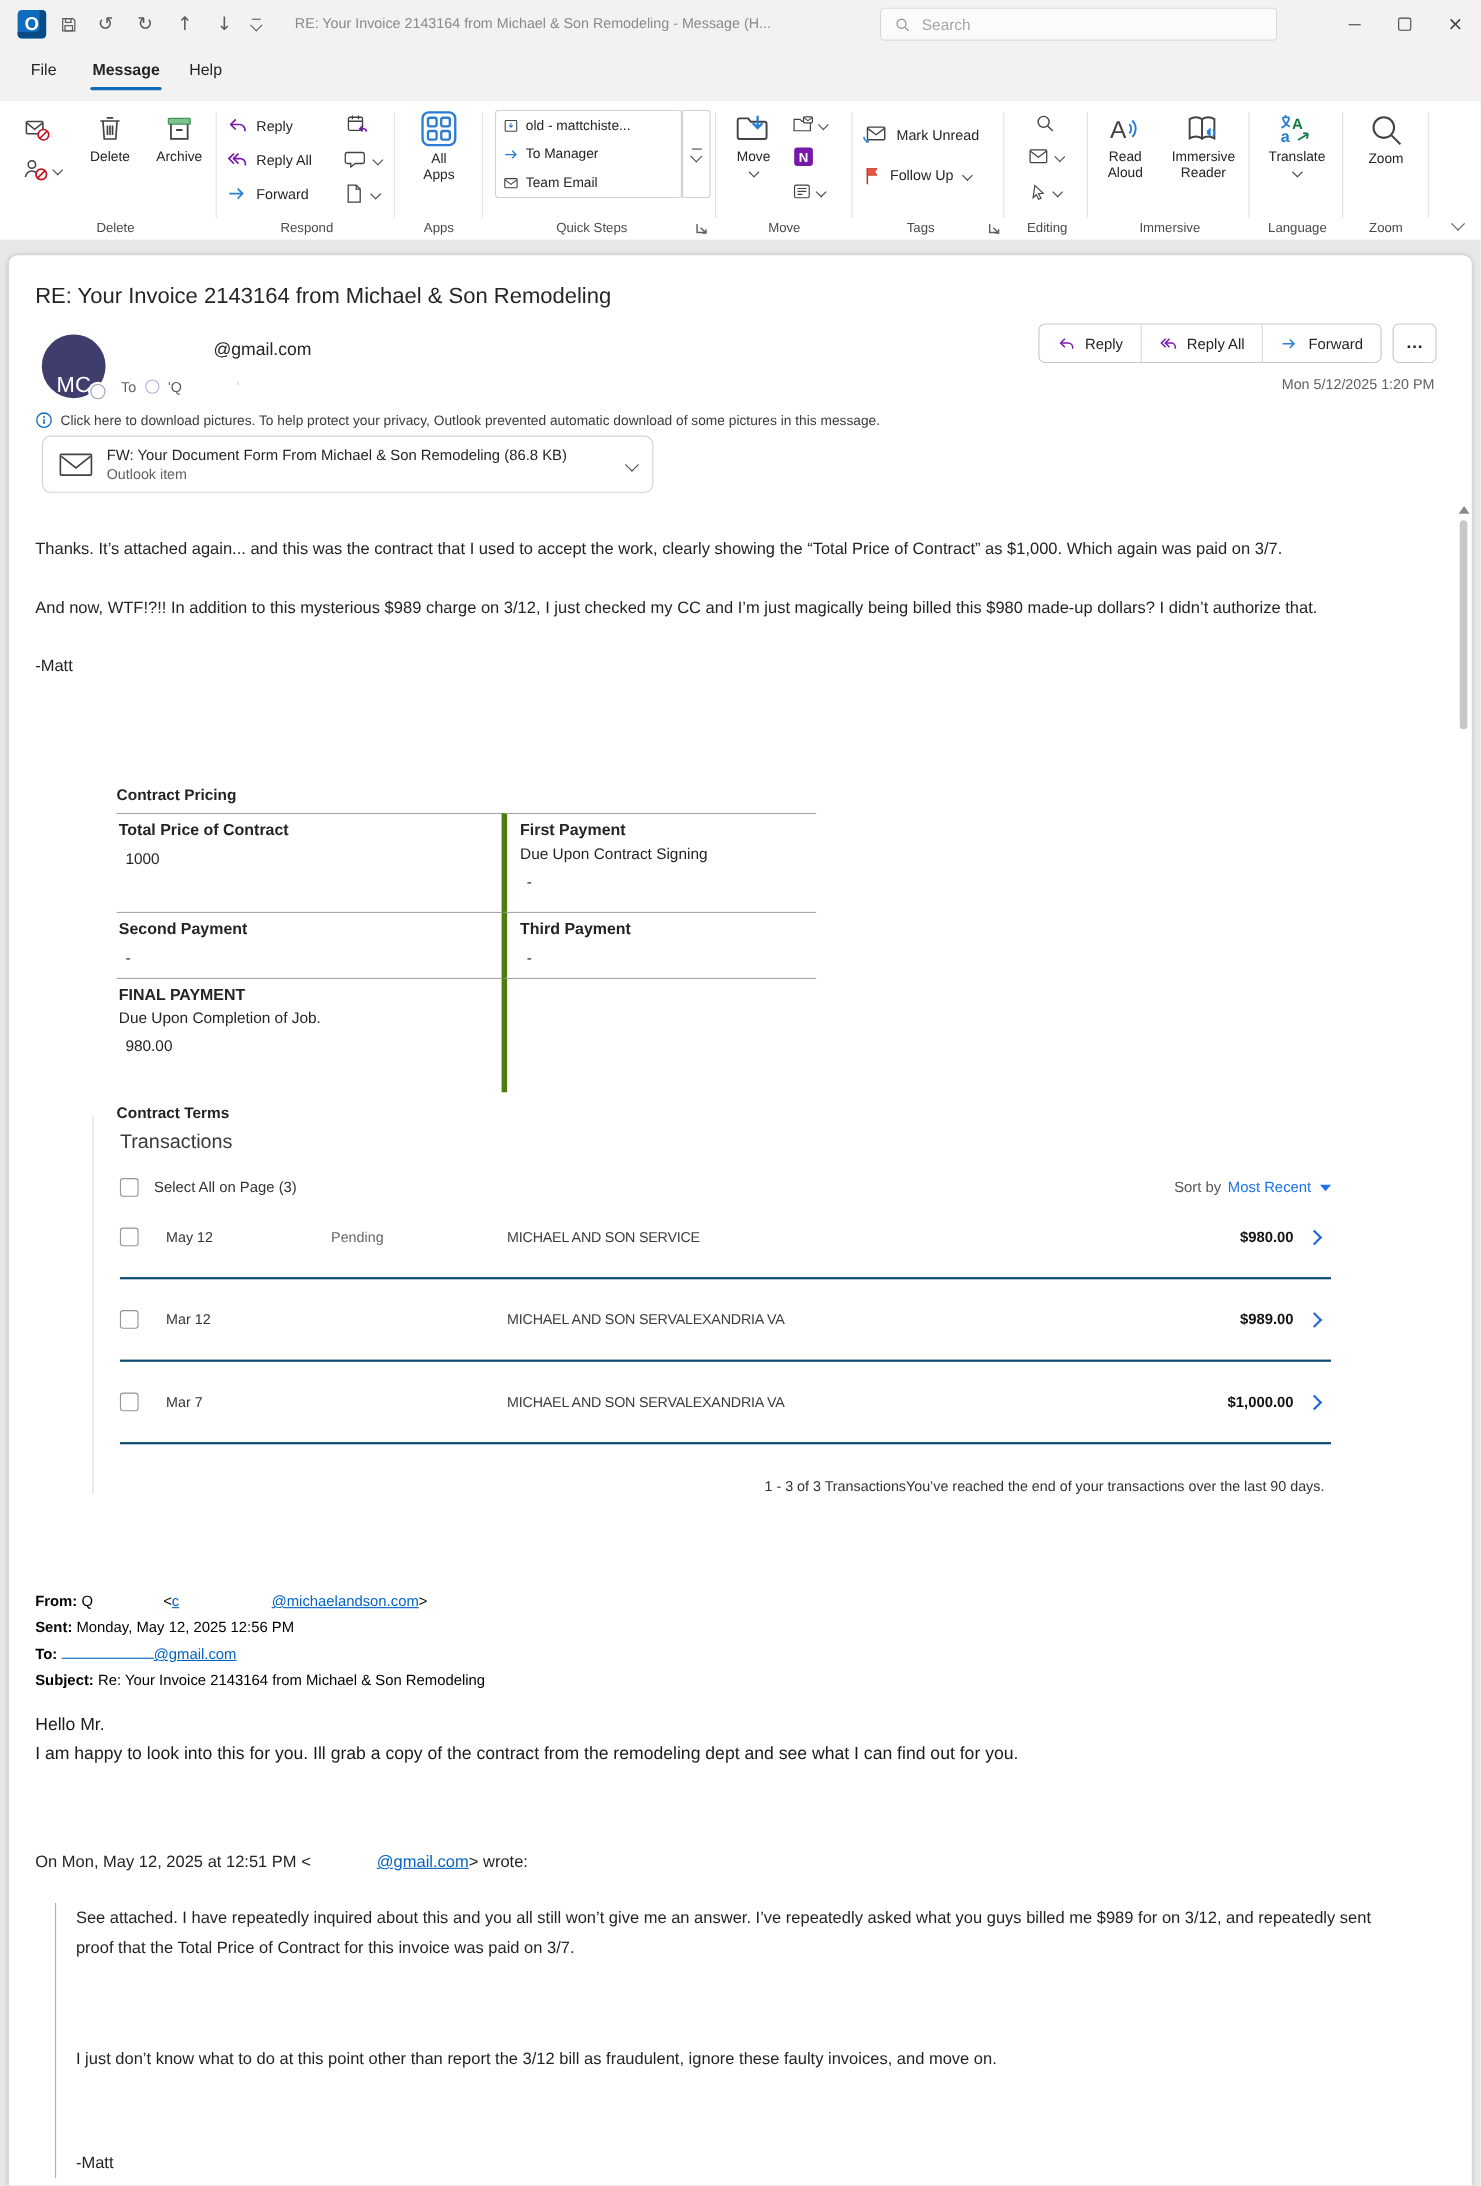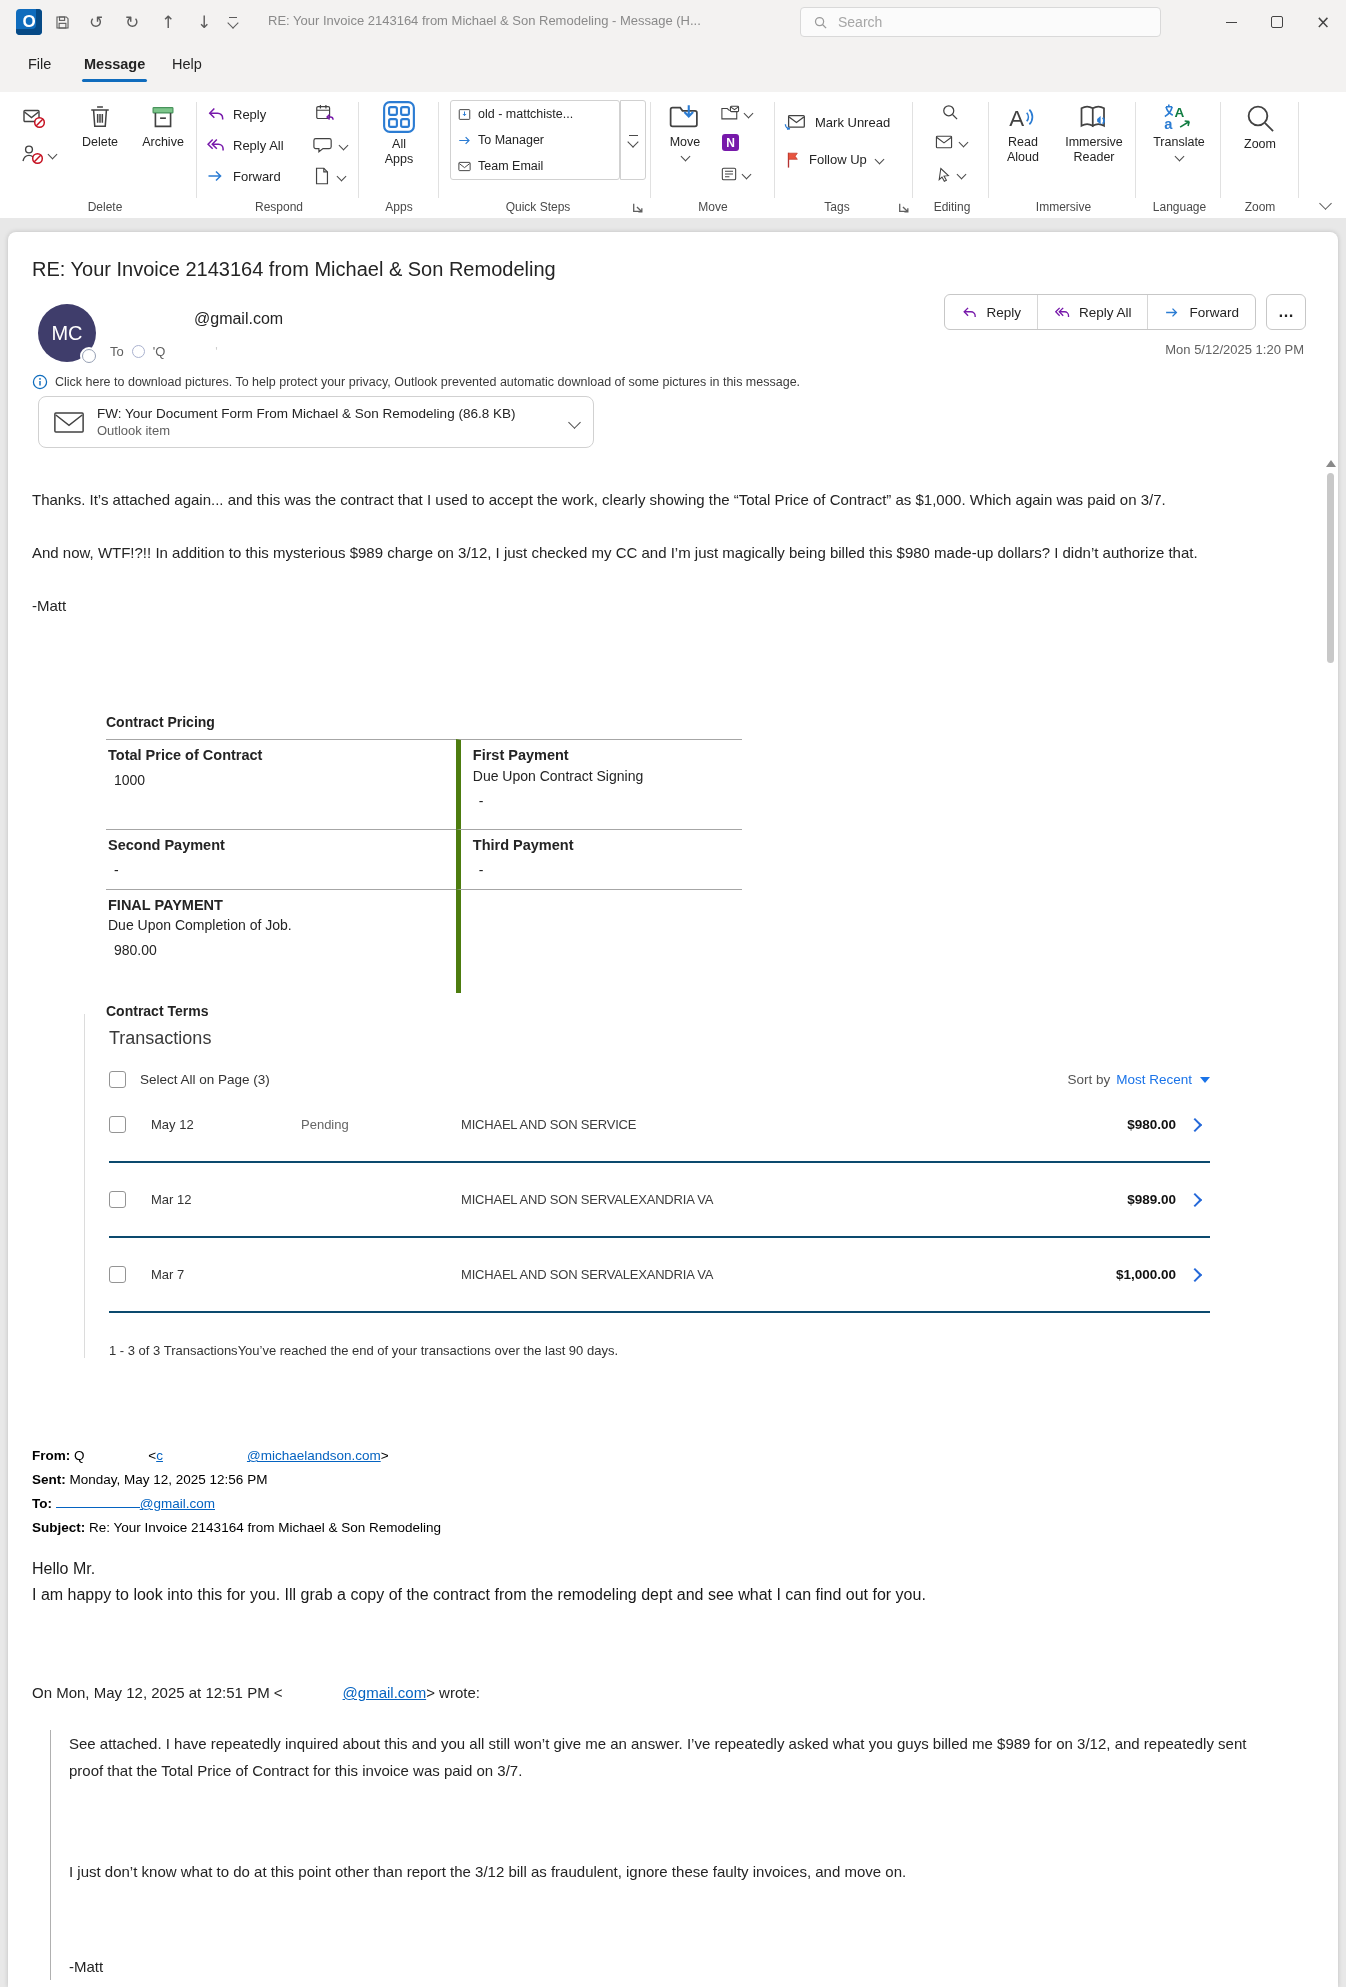--- a/index.html
+++ b/index.html
@@ -47,21 +47,21 @@
   .launcher{position:absolute;bottom:4px;width:13px;height:13px}
   .nnote{width:17px;height:17px;background:#7719aa;border-radius:3px;color:#fff;font-size:12px;font-weight:bold;
          display:flex;align-items:center;justify-content:center}
   .collapse-chv{position:absolute;right:16px;bottom:10px;width:8px;height:8px;border-right:1.5px solid #5a5a5a;border-bottom:1.5px solid #5a5a5a;transform:rotate(45deg)}
   
   .cardwrap{position:relative;width:100%;height:1769px;background:#e8e8e8;padding-top:14px;box-sizing:border-box}
   .card{position:relative;margin:0 8px;width:1330px;height:1755px;background:#fff;border-radius:8px 8px 0 0;
         box-shadow:0 0 5px rgba(0,0,0,.18)}
   .subject{position:absolute;left:24px;top:26px;font-size:20px;color:#242424}
   .avatar{position:absolute;left:30px;top:72px;width:58px;height:58px;border-radius:50%;background:#3f3d6b;
-          color:#fff;font-size:20px;display:flex;align-items:center;justify-content:center}
+          color:#fff;font-size:20px;display:flex;align-items:flex-end;justify-content:center}
   .pres{position:absolute;right:0px;bottom:-1px;width:12px;height:12px;border-radius:50%;background:#fff;
         border:1.6px solid #96a0b4;box-shadow:0 0 0 2px #fff}
   .sender{position:absolute;left:186px;top:78px;font-size:16px;color:#242424}
   .torow{position:absolute;left:102px;top:112px;display:flex;align-items:center;gap:8px;font-size:13px;color:#5f5f5f}
   .ringsm{width:11px;height:11px;border-radius:50%;border:1.4px solid #aab2cf}
   .faint{color:#cfcfcf}
   .actions{position:absolute;right:82px;top:62px;display:flex;border:1px solid #c7c7c7;border-radius:6px;overflow:hidden;background:#fff}
   .abtn{display:flex;align-items:center;gap:8px;padding:0 16px;height:34px;font-size:13.5px;color:#242424;border-right:1px solid #d6d6d6}
   .abtn:last-child{border-right:none}
   .morebtn{position:absolute;right:32px;top:62px;width:40px;height:36px;border:1px solid #c7c7c7;border-radius:6px;
@@ -98,21 +98,21 @@
   .tctrl .sortwrap{margin-left:auto;display:flex;align-items:center;gap:6px}
   .sortby{color:#555}
   .sortval{color:#1a73e8}
   .caret{width:0;height:0;border-left:5px solid transparent;border-right:5px solid transparent;border-top:6px solid #1a73e8;margin-left:2px}
   .tgrid{display:grid;grid-template-columns:42px 150px 160px 1fr 120px 34px;align-items:center}
   .thead{margin-top:24px;padding:12px 0;border-bottom:1px solid #ececec;color:#8a8a8a;font-size:13px}
   .trow{height:73px;border-bottom:2px solid #0c4a6e;font-size:13px}
   .trow .desc{letter-spacing:-0.2px;color:#3d3d3d}
   .trow .amt{font-weight:bold;color:#111;font-size:13.5px;text-align:right}
   .rchev{width:8px;height:8px;border-top:2px solid #2468d9;border-right:2px solid #2468d9;transform:rotate(45deg);margin-left:14px}
-  .tfoot{display:flex;justify-content:flex-start;margin-top:30px;font-size:13px;color:#333;padding-right:6px}
+  .tfoot{display:flex;justify-content:flex-end;margin-top:30px;font-size:13px;color:#333;padding-right:6px}
   
   .fromblk{position:absolute;left:24px;top:1212px;font-size:13.5px;line-height:24px;color:#000}
   .fromblk b{font-weight:bold}
   a.lnk,.lnk{color:#0563c1;text-decoration:underline}
   .gapr{display:inline-block;width:84px}
   .gaps{display:inline-block;width:60px}
   .hello{position:absolute;left:24px;top:1324px;font-size:16px;line-height:26px;color:#1a1a1a}
   .qintro{position:absolute;left:24px;top:1452px;font-size:15px;color:#242424}
   .quote{position:absolute;left:42px;top:1498px;right:64px;border-left:1px solid #b0b0b0;
          padding-left:18px;font-size:15px;line-height:27px;color:#242424}

